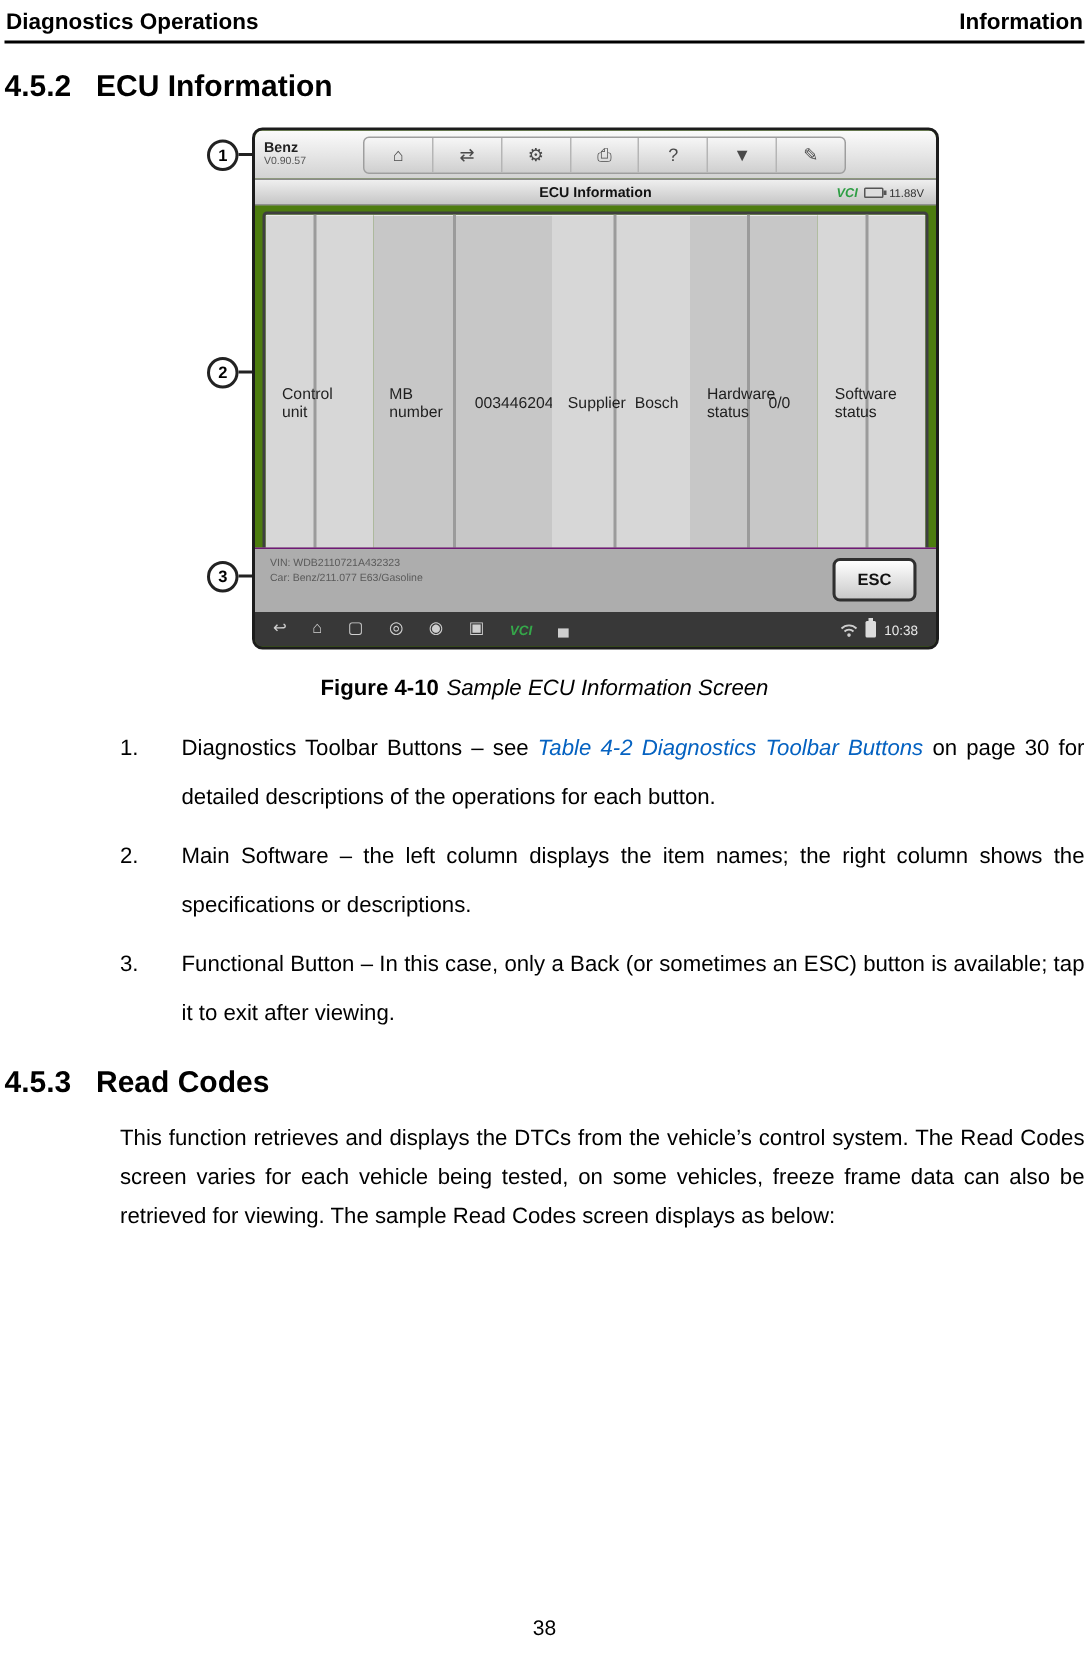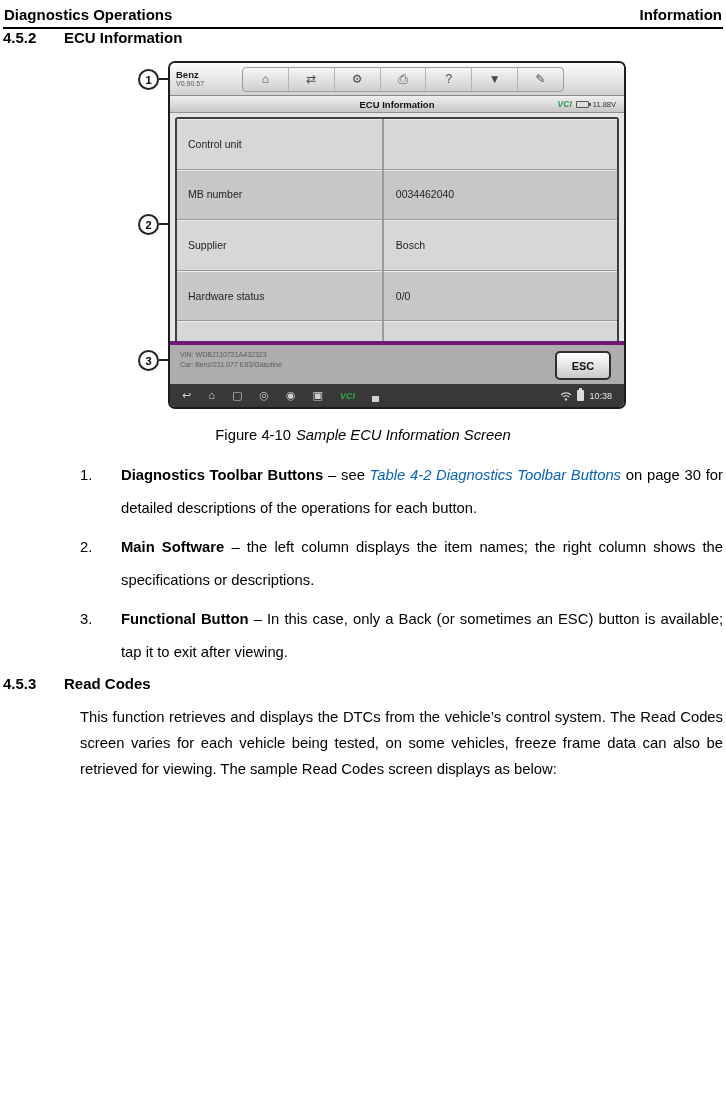--- a/index.html
+++ b/index.html
@@ -8,34 +8,34 @@
     font-family:"Liberation Sans","DejaVu Sans",sans-serif;
     background:#ffffff; color:#000; overflow:hidden;
   }
   .page { width:726px; height:1106px; padding:6px 3px 0 3px; position:relative; }
 
   
   .header { display:flex; justify-content:space-between; font-weight:bold;
             font-size:15px; padding:0 1px 4px 1px; border-bottom:2px solid #000; }
 
   
-  .h2 { display:flex; align-items:baseline; font-weight:bold; font-size:15px; margin-top:0; }
+  .h2 { display:flex; align-items:baseline; font-weight:bold; font-size:20px; margin-top:18px; }
   .h2 .h-num { width:61px; flex:0 0 61px; }
 
   p.body { margin:12px 0 0 77px; font-size:14.8px; line-height:26px; text-align:justify; }
 
   
   .figure { position:relative; height:352px; margin-top:15px; }
   .callout { position:absolute; left:135px; width:21px; height:21px; border:2px solid #222;
              border-radius:50%; background:#fff; display:flex; align-items:center;
              justify-content:center; font-size:11px; font-weight:bold; z-index:2; }
   .callout-line { position:absolute; left:156px; width:12px; height:2px; background:#222; }
 
   .tablet { position:absolute; left:165px; top:0; width:458px; height:348px;
-            border:2px solid #1c1c1c; border-radius:7px; background:#e5e5e5; overflow:hidden; }
+            border:2px solid #1c1c1c; border-radius:7px; background:#4d7c0f; overflow:hidden; }
   .t-toolbar { height:33px; display:flex; align-items:center;
                background:linear-gradient(#fbfbfb,#d2d2d2); border-bottom:1px solid #8a8a8a;
                padding:2px 6px; }
   .t-brand { width:64px; flex:0 0 64px; line-height:1.15; }
   .t-brand-name { font-size:9.5px; font-weight:bold; color:#222; }
   .t-ver { font-size:7px; color:#555; }
   .t-icons { width:322px; height:25px; margin-left:2px; background:linear-gradient(#f6f6f6,#cfcfcf);
              border:1px solid #9e9e9e; border-radius:4px; display:flex; overflow:hidden; }
   .t-icon { flex:1; display:flex; align-items:center; justify-content:center;
             font-size:12px; color:#4a4a4a; border-right:1px solid #b5b5b5; }
@@ -47,59 +47,59 @@
   .t-right { position:absolute; right:8px; top:0; height:100%; display:flex;
              align-items:center; gap:4px; }
   .t-vci { color:#2e9e44; font-style:italic; font-weight:bold; font-size:8.5px; }
   .t-batt { width:13px; height:7px; border:1px solid #555; border-radius:1px;
             position:relative; background:#ddd; display:inline-block; }
   .t-batt::after { content:""; position:absolute; right:-3px; top:1px; width:2px; height:3px; background:#555; }
   .t-volt { font-size:7.5px; color:#333; }
 
   .t-table { position:absolute; left:5px; right:5px; top:54px; height:256px;
              border:2px solid #3f3f3f; border-radius:3px; display:flex;
-             flex-direction:column; overflow:hidden; }
+             flex-direction:row; overflow:hidden; }
   .t-row { flex:1; display:flex; border-bottom:1px solid #989898; box-shadow:inset 0 1px 0 #ececec; }
   .t-row:nth-child(odd) { background:#d7d7d7; }
   .t-row:nth-child(even) { background:#c7c7c7; }
   .t-row:last-child { border-bottom:none; }
   .t-cell-l { width:47%; flex:0 0 47%; display:flex; align-items:center; padding-left:11px;
               font-size:10.5px; color:#1f1f1f; border-right:2px solid #9b9b9b; }
   .t-cell-r { flex:1; display:flex; align-items:center; padding-left:12px;
               font-size:10.5px; color:#1f1f1f; }
 
   .t-footer { position:absolute; left:0; right:0; top:278px; height:57px;
-              background:#adadad; border-top:4px solid #701a75; }
+              background:#adadad; border-top:1px solid #701a75; }
   .t-vin { position:absolute; left:10px; top:5px; font-size:7px; color:#5a5a5a; line-height:9.5px; }
   .t-esc { position:absolute; right:13px; top:6px; width:56px; height:29px;
            background:linear-gradient(#ffffff,#c9c9c9); border:2px solid #2f2f2f;
            border-radius:5px; display:flex; align-items:center; justify-content:center;
            font-size:11px; font-weight:bold; color:#111; }
 
   .t-navbar { position:absolute; left:0; right:0; bottom:0; height:23px; background:#383838;
               display:flex; align-items:center; padding:0 12px; }
   .n-icon { color:#cfcfcf; font-size:11px; margin-right:17px; line-height:1; }
   .n-vci { color:#35a84a; font-style:italic; font-weight:bold; font-size:9px; margin-right:17px; }
   .n-car { color:#cfcfcf; font-size:10px; margin-right:0; }
   .n-right { margin-left:auto; display:flex; align-items:center; gap:5px; color:#e8e8e8; font-size:9px; }
   .n-wifi svg { display:block; }
   .n-batt { width:7px; height:11px; background:#dcdcdc; border-radius:1px; position:relative; }
   .n-batt::before { content:""; position:absolute; top:-2px; left:2px; width:3px; height:2px; background:#dcdcdc; }
 
   
   .caption { text-align:center; font-size:14.8px; margin-top:14px; }
-  .cap-b { font-weight:normal; }
+  .cap-b { font-weight:bold; }
   .cap-i { font-style:italic; margin-left:5px; }
 
   
   .list { margin:16px 0 0 77px; }
   .li { display:flex; margin-bottom:6px; }
   .li-num { width:41px; flex:0 0 41px; font-size:14.8px; line-height:33px; }
   .li-text { flex:1; font-size:14.8px; line-height:33px; text-align:justify; }
-  .li-text b { font-weight:bold; }
+  .li-text b { font-weight:normal; }
   .xref { color:#0562c1; font-style:italic; text-decoration:none; cursor:pointer; }
 
   .pageno { position:absolute; left:0; right:0; bottom:13px; text-align:center; font-size:14px; }
 </style>
 </head>
 <body>
 
 <div class="page">
 
   <div class="header">
@@ -228,14 +228,15 @@
     </div>
   </div>
 
   <div class="h2">
     <span class="h-num">4.5.3</span>
     <span>Read Codes</span>
   </div>
 
   <p class="body">This function retrieves and displays the DTCs from the vehicle’s control system. The Read Codes screen varies for each vehicle being tested, on some vehicles, freeze frame data can also be retrieved for viewing. The sample Read Codes screen displays as below:</p>
 
+  <div class="pageno">38</div>
 
 </div>
 
 </body></html>

